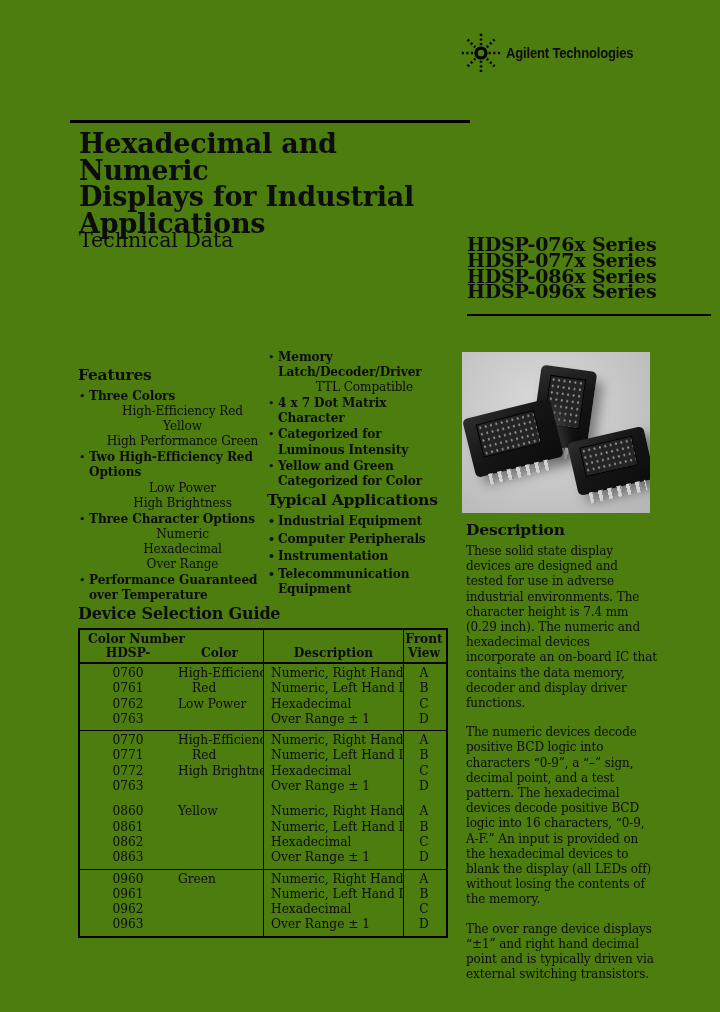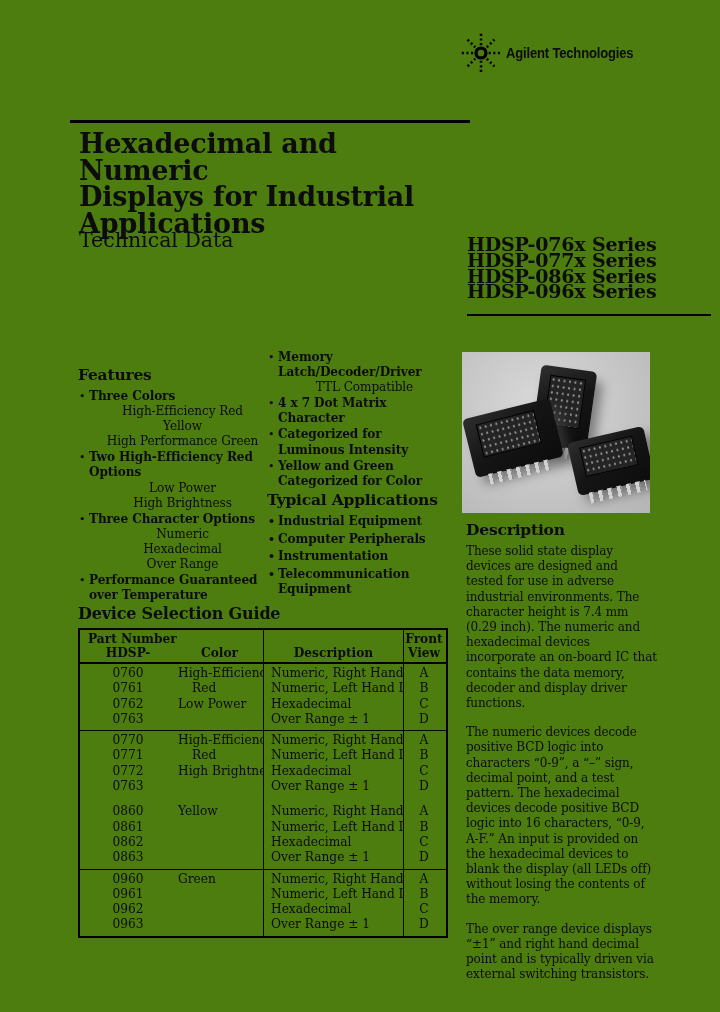--- a/index.html
+++ b/index.html
@@ -211,21 +211,21 @@
     <p>The numeric devices decode positive BCD logic into characters “0-9”, a “–” sign, decimal point, and a test pattern. The hexadecimal devices decode positive BCD logic into 16 characters, “0-9, A-F.” An input is provided on the hexadecimal devices to blank the display (all LEDs off) without losing the contents of the memory.</p>
     <p>The over range device displays “±1” and right hand decimal point and is typically driven via external switching transistors.</p>
   </div>
 
   <div class="sel">
     <div class="h-section">Device Selection Guide</div>
     <div class="tbl">
 
       <div class="t-head">
         <div class="t-hrow">
-          <div class="hc-pn">Part Number</div>
+          <div class="hc-pn">Color Number</div>
           <div class="hc-hdsp">HDSP-</div>
           <div class="hc-color">Color</div>
           <div class="hc-desc">Description</div>
           <div class="hc-front">
             <div>Front</div>
             <div>View</div>
           </div>
         </div>
       </div>
 

